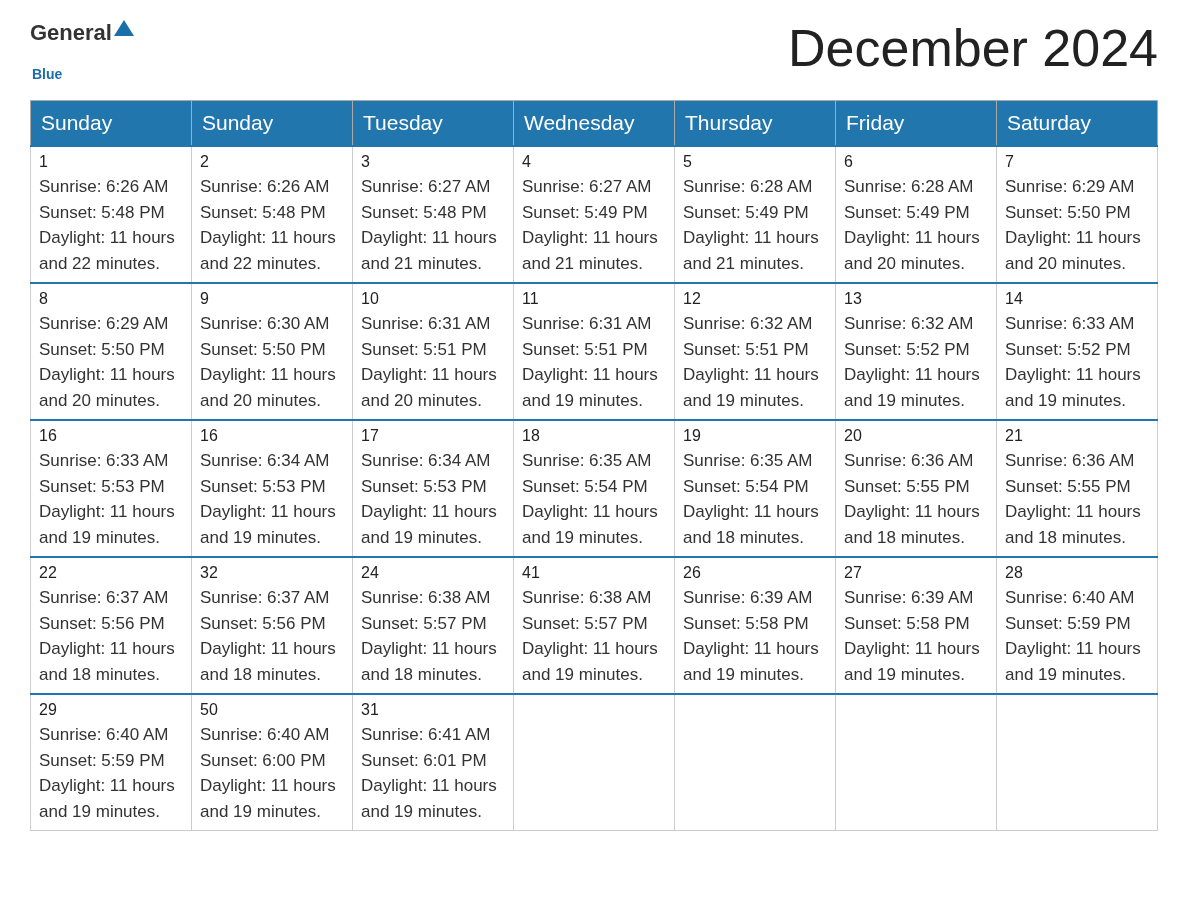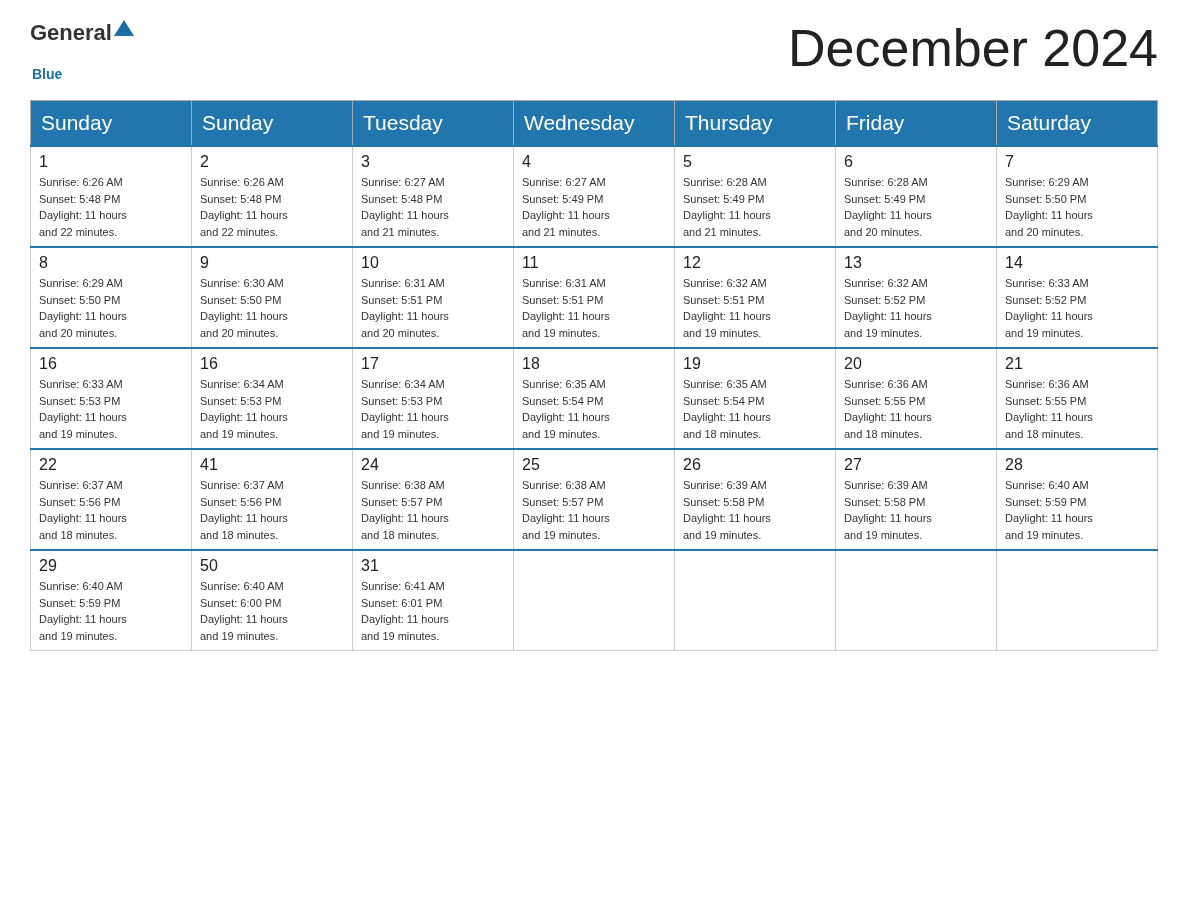--- a/index.html
+++ b/index.html
@@ -74,21 +74,21 @@
       background: #fff;
     }
     .day-number {
       font-size: 16px;
       font-weight: normal;
       color: #222;
       display: block;
       margin-bottom: 3px;
     }
     .day-info {
-      font-size: 11px;
+      font-size: 17px;
       color: #333;
       line-height: 1.5;
     }
     .empty-cell {
       background: #fff;
     }
     tr.week-row td {
       border-top: 2px solid #2176ae;
     }
   </style>
@@ -212,29 +212,29 @@
           <span class="day-number">21</span>
           <div class="day-info">Sunrise: 6:36 AM<br>Sunset: 5:55 PM<br>Daylight: 11 hours<br>and 18 minutes.</div>
         </td>
       </tr>
       <tr class="week-row">
         <td>
           <span class="day-number">22</span>
           <div class="day-info">Sunrise: 6:37 AM<br>Sunset: 5:56 PM<br>Daylight: 11 hours<br>and 18 minutes.</div>
         </td>
         <td>
-          <span class="day-number">41</span>
+          <span class="day-number">32</span>
           <div class="day-info">Sunrise: 6:37 AM<br>Sunset: 5:56 PM<br>Daylight: 11 hours<br>and 18 minutes.</div>
         </td>
         <td>
           <span class="day-number">24</span>
           <div class="day-info">Sunrise: 6:38 AM<br>Sunset: 5:57 PM<br>Daylight: 11 hours<br>and 18 minutes.</div>
         </td>
         <td>
-          <span class="day-number">25</span>
+          <span class="day-number">41</span>
           <div class="day-info">Sunrise: 6:38 AM<br>Sunset: 5:57 PM<br>Daylight: 11 hours<br>and 19 minutes.</div>
         </td>
         <td>
           <span class="day-number">26</span>
           <div class="day-info">Sunrise: 6:39 AM<br>Sunset: 5:58 PM<br>Daylight: 11 hours<br>and 19 minutes.</div>
         </td>
         <td>
           <span class="day-number">27</span>
           <div class="day-info">Sunrise: 6:39 AM<br>Sunset: 5:58 PM<br>Daylight: 11 hours<br>and 19 minutes.</div>
         </td>

